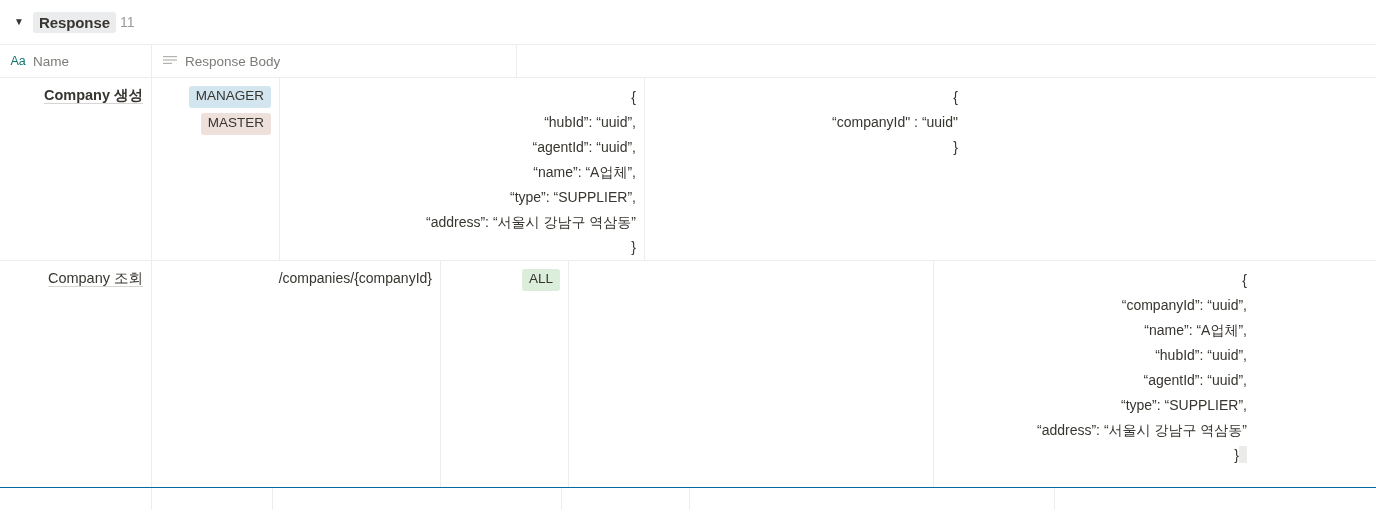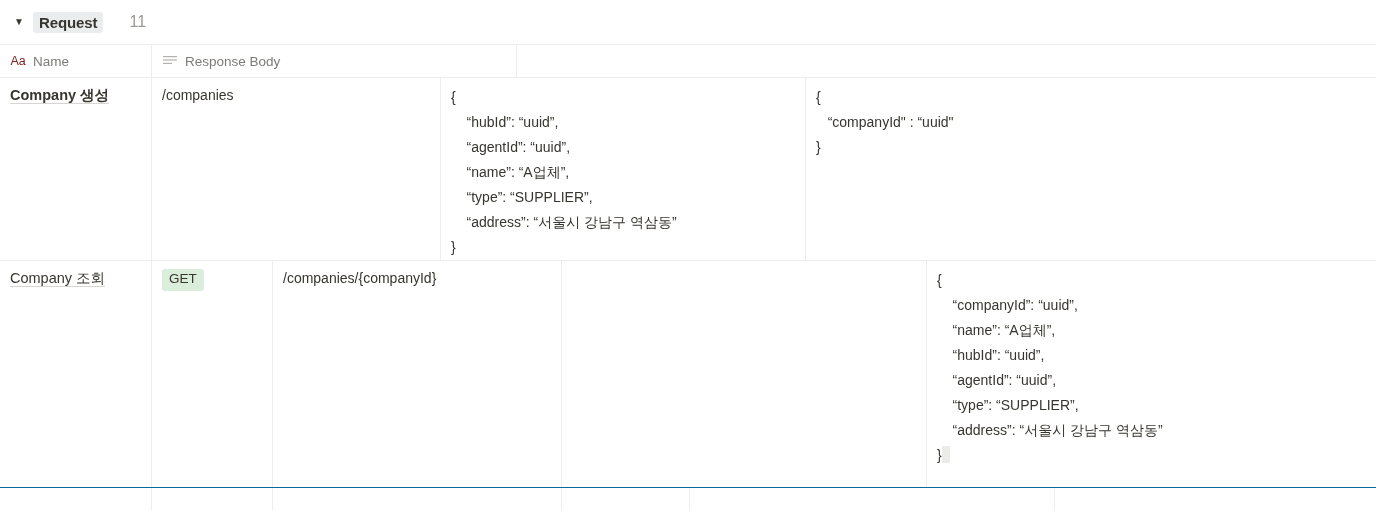--- a/index.html
+++ b/index.html
@@ -47,22 +47,22 @@
     border-radius: 3px;
     background: #ebeced;
     font-size: 15px;
     font-weight: 700;
     color: #37352f;
     letter-spacing: -0.1px;
     cursor: pointer;
     white-space: nowrap;
   }
   .db-count {
-    margin-left: 26px;
-    font-size: 16px;
+    margin-left: 4px;
+    font-size: 14px;
     color: #9b9a97;
     font-weight: 400;
   }
 
   
   .table {
     position: relative;
     width: 1376px;
     border-top: 1px solid #ecedec;
   }
@@ -112,30 +112,31 @@
     margin-right: 7px;
     display: flex;
     align-items: center;
     justify-content: center;
     color: #b3b2ae;
   }
   .hdr-icon svg { display: block; }
   .hdr-icon.aa {
     font-size: 12.5px;
     font-weight: 400;
-    color: #7f1d1d;
+    color: #0f766e;
     letter-spacing: -0.2px;
   }
   .hdr-label { white-space: nowrap; }
 
   
   .body-row .cell {
     font-size: 14px;
     line-height: 1.55;
     color: #37352f;
+    text-align: right;
   }
   .row-1 { height: 183px; }
   .row-2 { height: 227px; }
   .row-3 { height: 22px; }
 
   .title-cell-text {
     font-weight: 600;
     font-size: 14.5px;
     color: #37352f;
     border-bottom: 1px solid #d6d5d2;
@@ -185,21 +186,21 @@
   
   .row-2 { border-bottom: 1px solid #0369a1; }
 </style>
 </head>
 <body>
 
 <div class="page">
 
   <div class="db-titlebar">
     <span class="collapse-caret">▼</span>
-    <span class="db-title-pill">Request</span>
+    <span class="db-title-pill">Response</span>
     <span class="db-count">11</span>
   </div>
 
   <div class="table">
 
     <div class="row header-row">
 
       <div class="cell c-name">
         <span class="hdr-icon aa">Aa</span>
         <span class="hdr-label">Name</span>
@@ -218,22 +219,23 @@
         </span>
         <span class="hdr-label">Response Body</span>
       </div>
 
     </div>
 
     <div class="row body-row row-1">
       <div class="cell c-name">
         <span class="title-cell-text">Company 생성</span>
       </div>
-      <div class="cell c-url">
-        <span class="plain-text">/companies</span>
+      <div class="cell c-auth tag-stack">
+        <span class="tag tag-blue">MANAGER</span><br>
+        <span class="tag tag-brown">MASTER</span>
       </div>
       <div class="cell c-req">
         <div class="code-block">{
     “hubId”: “uuid”,
     “agentId”: “uuid”,
     “name”: “A업체”,
     “type”: “SUPPLIER”,
     “address”: “서울시 강남구 역삼동”
 }</div>
       </div>
@@ -241,25 +243,25 @@
         <div class="code-block">{
    “companyId" : “uuid"
 }</div>
       </div>
     </div>
 
     <div class="row body-row row-2">
       <div class="cell c-name">
         <span class="title-cell-text">Company 조회</span>
       </div>
-      <div class="cell c-method">
-        <span class="tag tag-green">GET</span>
-      </div>
       <div class="cell c-url">
         <span class="plain-text">/companies/{companyId}</span>
+      </div>
+      <div class="cell c-auth tag-stack">
+        <span class="tag tag-green">ALL</span>
       </div>
       <div class="cell c-req">
         <div class="code-block"></div>
       </div>
       <div class="cell c-res last-col">
         <div class="code-block"><span>{
     “companyId”: “uuid”,
     “name”: “A업체”,
     “hubId”: “uuid”,
     “agentId”: “uuid”,

